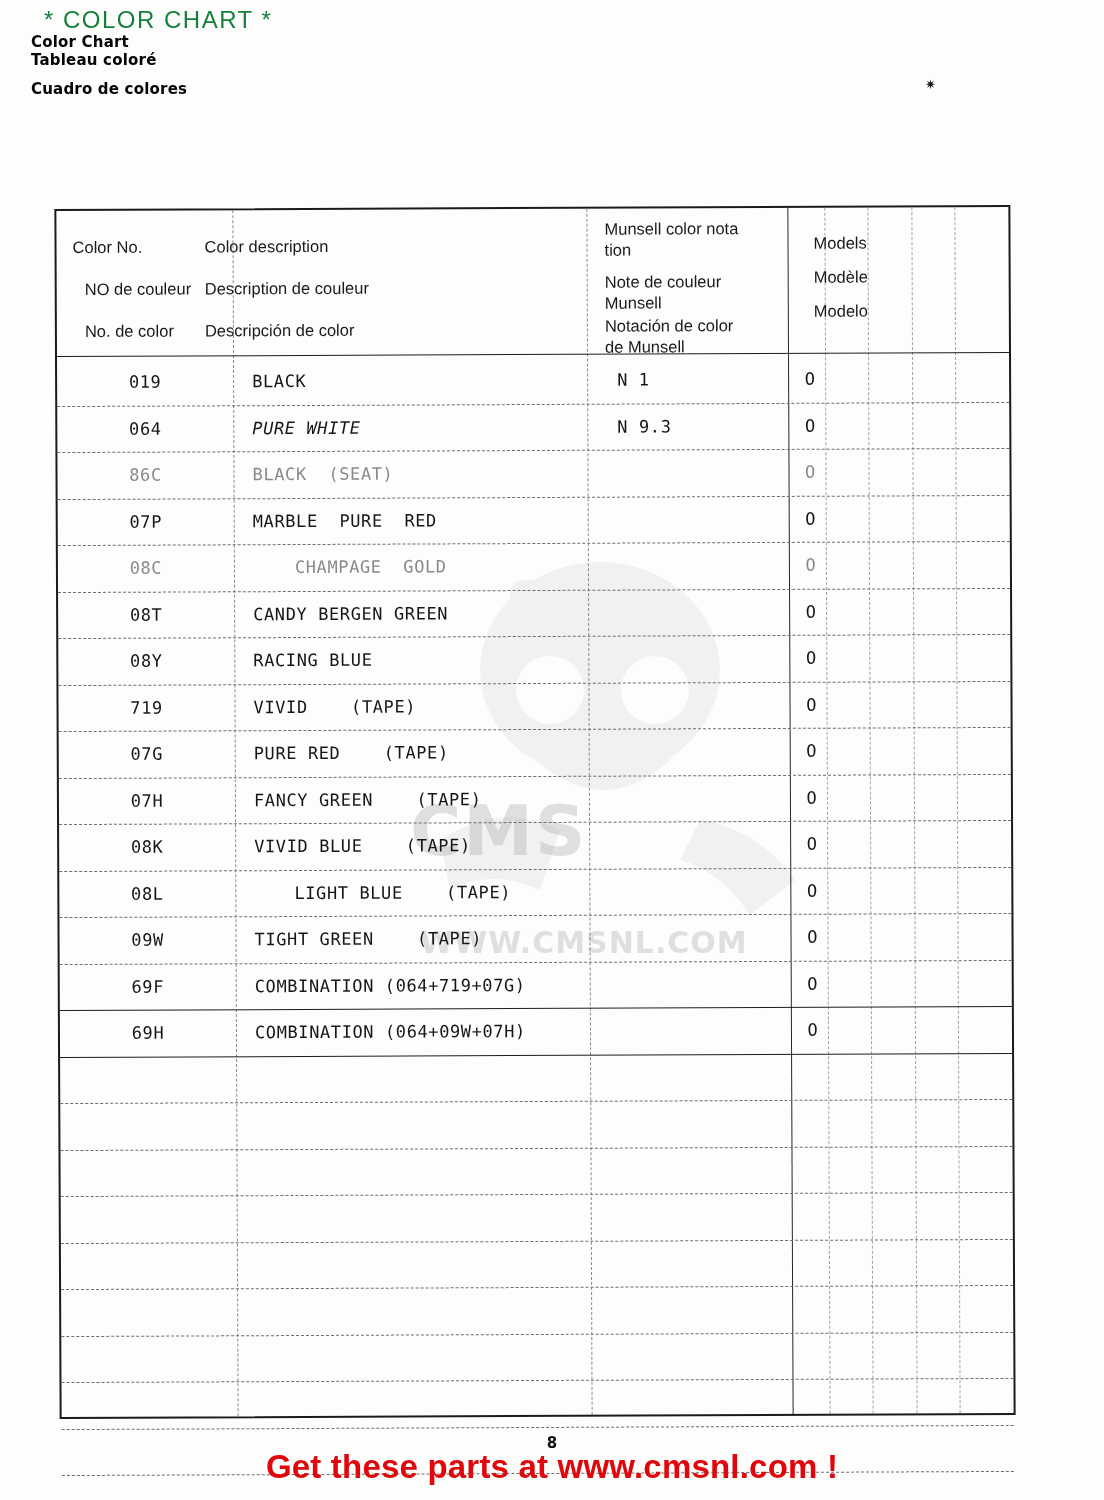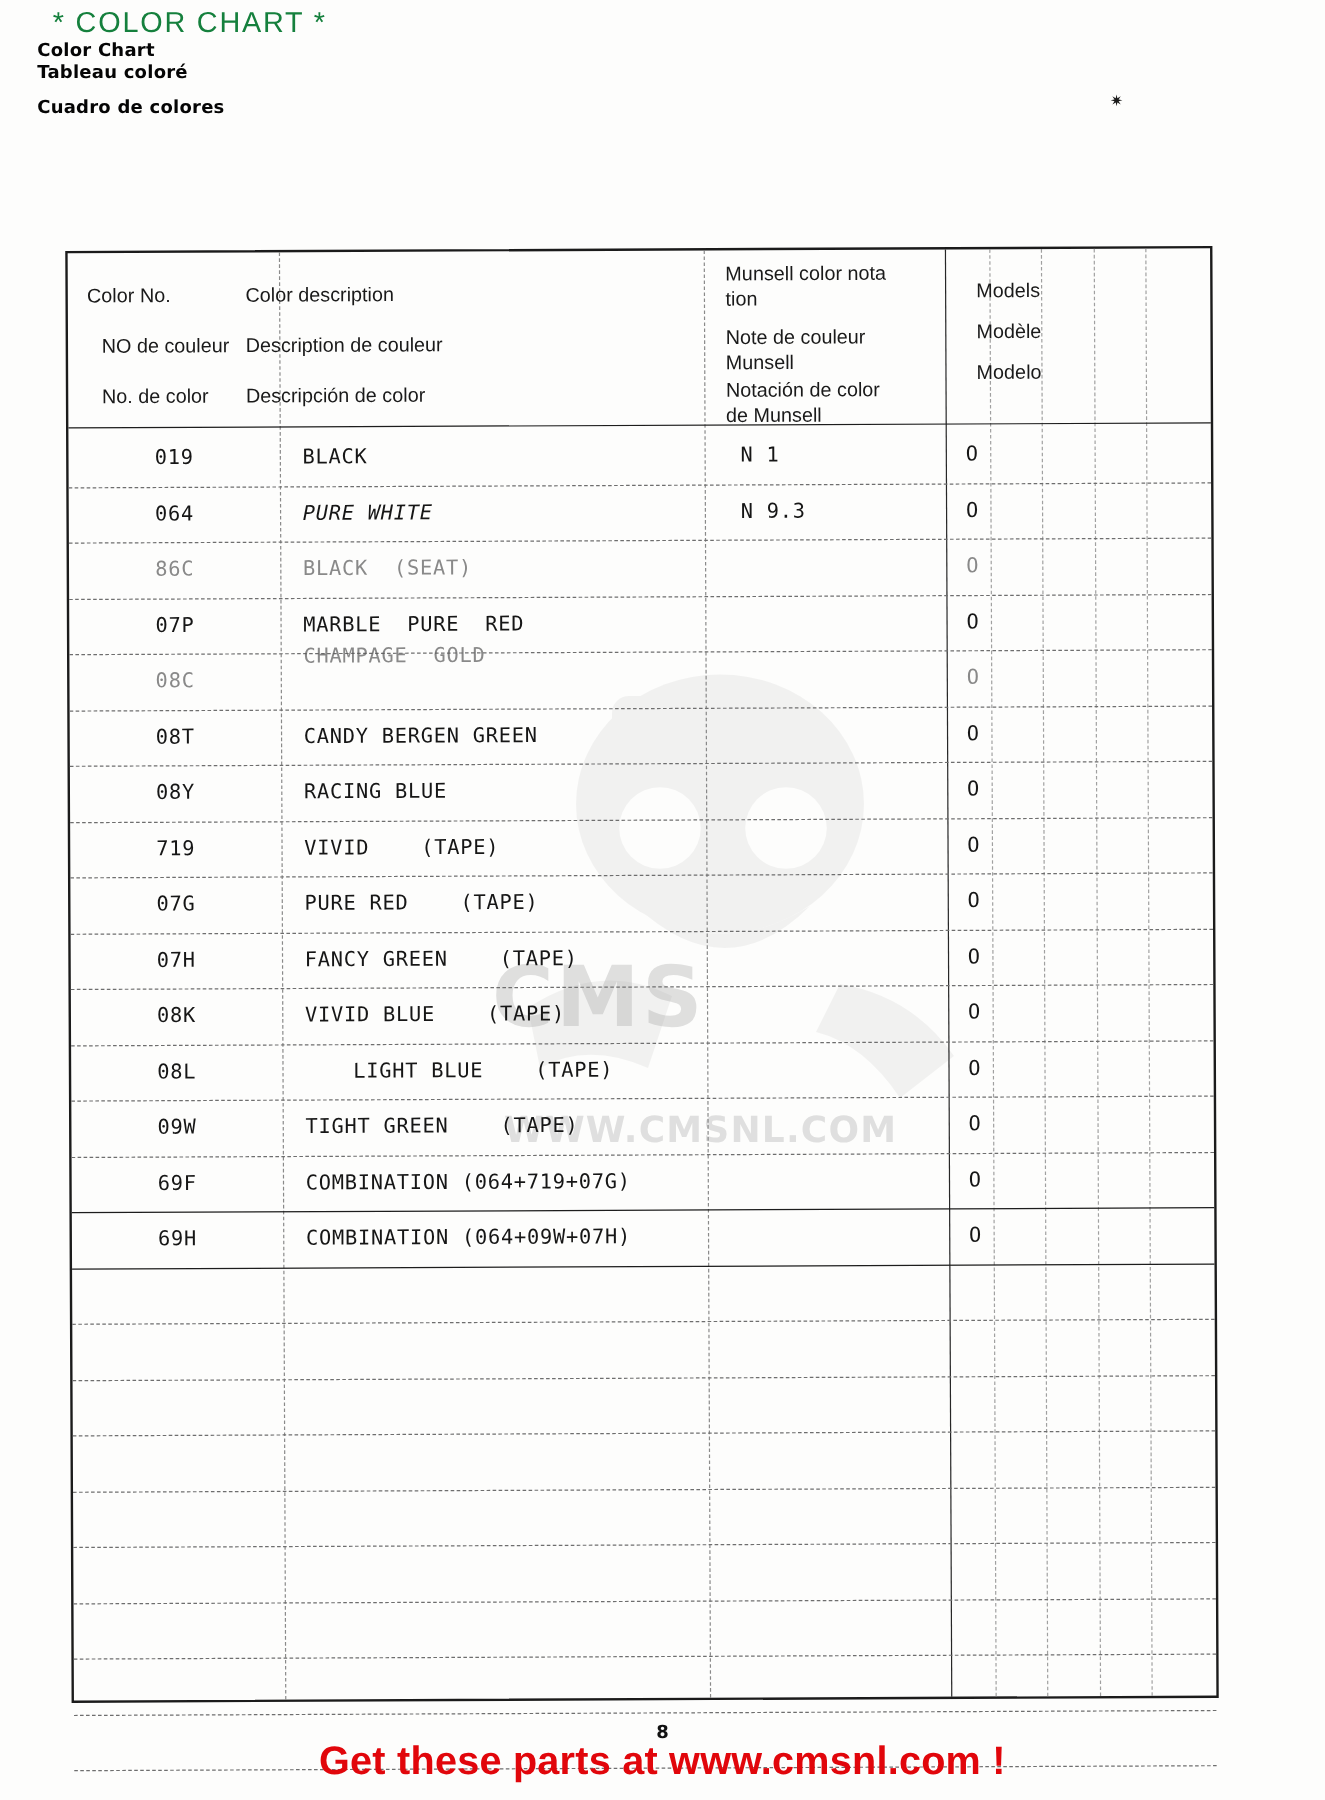--- a/index.html
+++ b/index.html
@@ -289,21 +289,21 @@
         <div class="hline dash" style="top: 287.5px;"></div>
         <div class="cell num faded" style="top: 254px;">86C</div>
         <div class="cell desc faded" style="top: 254px;">BLACK  (SEAT)</div>
         <div class="cell mark faded" style="top: 254px;">O</div>
         <div class="hline dash" style="top: 334px;"></div>
         <div class="cell num" style="top: 300.5px;">07P</div>
         <div class="cell desc" style="top: 300.5px;">MARBLE  PURE  RED</div>
         <div class="cell mark" style="top: 300.5px;">O</div>
         <div class="hline dash" style="top: 380.5px;"></div>
         <div class="cell num faded" style="top: 347px;">08C</div>
-        <div class="cell desc faded" style="top: 327px;">CHAMPAGE  GOLD</div>
+        <div class="cell desc faded" style="top: 347px; margin-left: 42px;">CHAMPAGE  GOLD</div>
         <div class="cell mark faded" style="top: 347px;">O</div>
         <div class="hline dash" style="top: 427px;"></div>
         <div class="cell num" style="top: 393.5px;">08T</div>
         <div class="cell desc" style="top: 393.5px;">CANDY BERGEN GREEN</div>
         <div class="cell mark" style="top: 393.5px;">O</div>
         <div class="hline dash" style="top: 473.5px;"></div>
         <div class="cell num" style="top: 440px;">08Y</div>
         <div class="cell desc" style="top: 440px;">RACING BLUE</div>
         <div class="cell mark" style="top: 440px;">O</div>
         <div class="hline dash" style="top: 520px;"></div>

